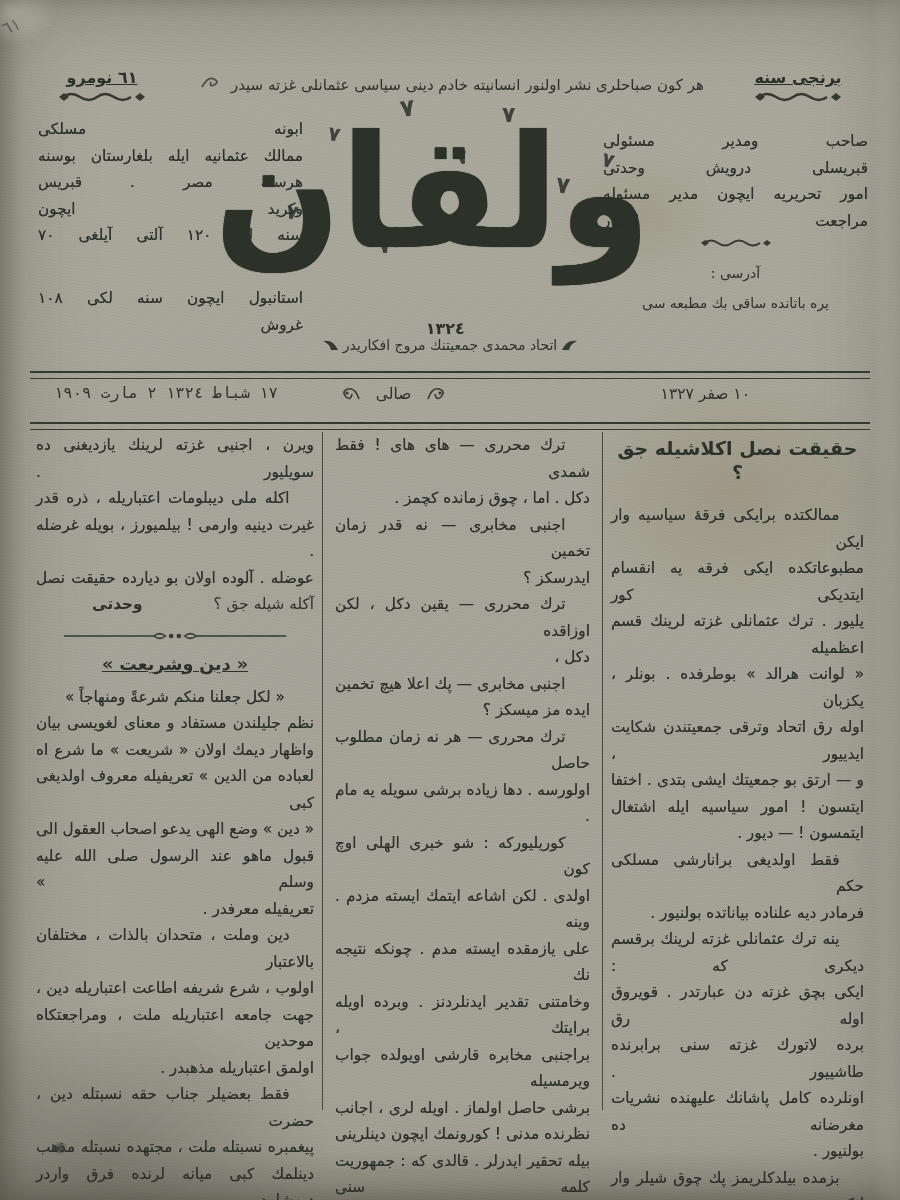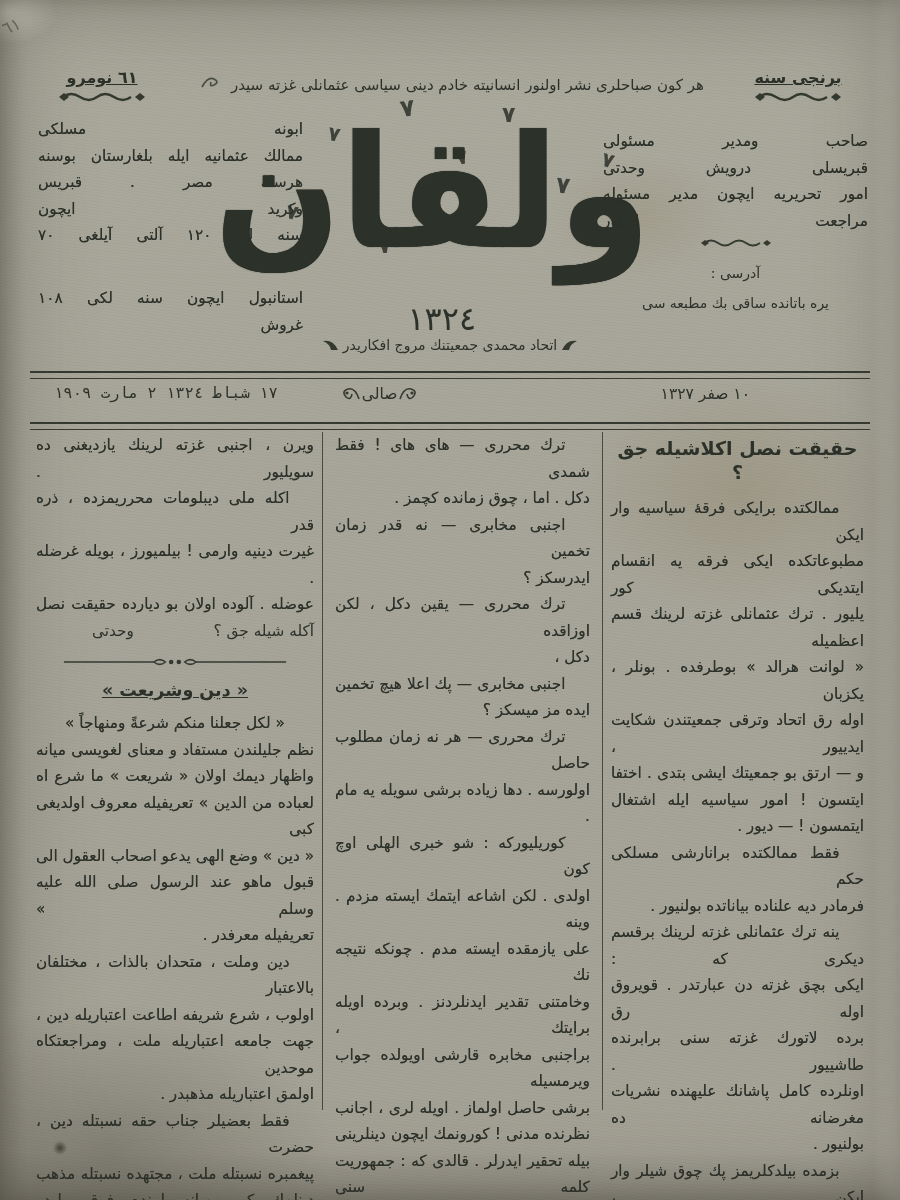--- a/index.html
+++ b/index.html
@@ -30,51 +30,51 @@
   .flour{opacity:.8;margin:0 4px;}
   
   .info{position:absolute;width:265px;font-size:14px;line-height:28px;text-align:center;}
   .info-left{top:116px;left:38px;}
   .info-right{top:128px;right:32px;line-height:30px;}
   .info .gap{height:10px;}
   .masthead{position:absolute;top:88px;left:250px;width:400px;height:252px;text-align:center;}
   .mast-title{font-size:148px;line-height:210px;font-weight:bold;display:block;
       transform:scaleY(1.06);text-shadow:0 0 1px #2c312a,1px 0 0 #2c312a;}
   .mast-year{position:absolute;bottom:2px;left:50%;transform:translateX(-62%);
-      font-size:32px;font-weight:normal;letter-spacing:2px;}
+      font-size:16px;font-weight:bold;letter-spacing:2px;}
   .m-orn{position:absolute;font-weight:bold;opacity:.85;}
   .motto{position:absolute;top:337px;left:200px;right:200px;text-align:center;font-size:14px;
       display:flex;align-items:center;justify-content:center;gap:4px;direction:rtl;}
   .rule{position:absolute;left:30px;right:30px;height:5px;
       border-top:2.5px solid #353a31;border-bottom:1.2px solid #353a31;}
   .rule-a{top:371px;} .rule-b{top:422px;}
   .date-bar{position:absolute;top:384px;left:50px;right:50px;display:flex;direction:rtl;
       align-items:center;font-size:15.5px;}
   .date-hijri{padding-left:0;margin-left:auto;padding-right:100px;}
-  .date-mid{display:flex;align-items:center;margin-left:60px;justify-content:flex-end;}
+  .date-mid{display:flex;align-items:center;gap:14px;margin-left:60px;justify-content:flex-end;}
   .date-greg{margin-left:4px;letter-spacing:.5px;font-family:Liberation Mono, monospace;}
   
   .cols{position:absolute;top:432px;left:34px;right:34px;bottom:90px;display:flex;}
   .col{box-sizing:border-box;}
   .col-l{width:288px;padding-left:2px;padding-right:8px;}
   .col-m{width:306px;border-left:1.3px solid #454a3f;border-right:1.3px solid #454a3f;
       padding:0 12px;}
   .col-r{width:288px;padding-left:8px;padding-right:2px;}
   .tl{direction:rtl;font-size:15.3px;line-height:26.5px;text-align:justify;
       text-align-last:justify;text-shadow:0 0 .6px rgba(44,49,42,.75);}
   .tl.s-i{text-indent:1.6em;}
   .tl.s-e{text-align-last:right;}
   .tl.s-c{text-align:center;text-align-last:center;}
   .col-head{direction:rtl;text-align:center;font-size:19px;font-weight:bold;
-      line-height:24px;margin:4px 0 11px;}
+      line-height:24px;margin:4px 0 18px;}
   .sec-head{direction:rtl;text-align:center;font-size:17.5px;font-weight:bold;
       line-height:24px;margin:7px 0 8px;text-decoration:underline;}
   .sig-row{display:flex;direction:rtl;justify-content:space-between;align-items:baseline;
       line-height:26.5px;font-size:15.3px;padding-left:56px;}
-  .sig{font-weight:normal;}
+  .sig{font-weight:bold;}
   .orn-div{height:18px;margin:9px 26px 4px;display:flex;align-items:center;justify-content:center;}
   svg.line-orn{display:block;}
 </style>
 </head>
 <body>
 
 <div class="page">
 
   <div class="hand">٦١</div>
 
@@ -176,41 +176,41 @@
     <span class="date-greg">١٧ شباط ١٣٢٤ ٢ مارت ١٩٠٩</span>
   </div>
 
   <div class="rule rule-b"></div>
 
   <div class="cols">
 
     <div class="col col-l">
       <div>
           <div class="tl">ويرن ، اجنبى غزته لرينك يازديغنى ده سويليور .</div>
-          <div class="tl s-i">اكله ملى ديبلومات محرريمزده ، ذره قدر</div>
+          <div class="tl s-i">اكله ملى ديبلومات اعتباريله ، ذره قدر</div>
           <div class="tl">غيرت دينيه وارمى ! بيلميورز ، بويله غرضله .</div>
           <div class="tl">عوضله . آلوده اولان بو ديارده حقيقت نصل</div>
         </div>
       <div class="sig-row">
         <span>آكله شيله جق ؟</span>
         <span class="sig">وحدتى</span>
       </div>
       <div class="orn-div">
         <svg class="line-orn" width="236" height="14" viewBox="0 0 236 14">
           <path d="M2 7 H96" stroke="#353a31" stroke-width="1.4"></path>
           <path d="M140 7 H234" stroke="#353a31" stroke-width="1.4"></path>
           <path d="M96 7 q6 -5 12 0 q-6 5 -12 0 z M128 7 q6 -5 12 0 q-6 5 -12 0 z" fill="none" stroke="#353a31" stroke-width="1.6"></path>
           <circle cx="114" cy="7" r="2.4" fill="#353a31"></circle>
             <circle cx="122" cy="7" r="2.4" fill="#353a31"></circle>
         </svg>
       </div>
       <div class="sec-head">« دين وشريعت »</div>
       <div>
           <div class="tl s-c">« لكل جعلنا منكم شرعةً ومنهاجاً »</div>
-          <div class="tl">نظم جليلندن مستفاد و معناى لغويسى ميانه</div>
+          <div class="tl">نظم جليلندن مستفاد و معناى لغويسى بيان</div>
           <div class="tl">واظهار ديمك اولان « شريعت » ما شرع اه</div>
           <div class="tl">لعباده من الدين » تعريفيله معروف اولديغى كبى</div>
           <div class="tl">« دين » وضع الهى يدعو اصحاب العقول الى</div>
           <div class="tl">قبول ماهو عند الرسول صلى الله عليه وسلم »</div>
           <div class="tl s-e">تعريفيله معرفدر .</div>
           <div class="tl s-i">دين وملت ، متحدان بالذات ، مختلفان بالاعتبار</div>
           <div class="tl">اولوب ، شرع شريفه اطاعت اعتباريله دين ،</div>
           <div class="tl">جهت جامعه اعتباريله ملت ، ومراجعتكاه موحدين</div>
           <div class="tl s-e">اولمق اعتباريله مذهبدر .</div>
           <div class="tl s-i">فقط بعضيلر جناب حقه نسبتله دين ، حضرت</div>
@@ -246,21 +246,21 @@
       <div class="col-head">حقيقت نصل اكلاشيله جق ؟</div>
       <div>
           <div class="tl s-i">ممالكتده برايكى فرقهٔ سياسيه وار ايكن</div>
           <div class="tl">مطبوعاتكده ايكى فرقه يه انقسام ايتديكى كور</div>
           <div class="tl">يليور . ترك عثمانلى غزته لرينك قسم اعظميله</div>
           <div class="tl">« لوانت هرالد » بوطرفده . بونلر ، يكزبان</div>
           <div class="tl">اوله رق اتحاد وترقى جمعيتندن شكايت ايدييور ،</div>
           <div class="tl">و — ارتق بو جمعيتك ايشى بتدى . اختفا</div>
           <div class="tl">ايتسون ! امور سياسيه ايله اشتغال</div>
           <div class="tl s-e">ايتمسون ! — ديور .</div>
-          <div class="tl s-i">فقط ممالكتده برانارشى مسلكى حكم</div>
+          <div class="tl s-i">فقط اولديغى برانارشى مسلكى حكم</div>
           <div class="tl s-e">فرمادر ديه علناده بياناتده بولنيور .</div>
           <div class="tl s-i">ينه ترك عثمانلى غزته لرينك برقسم ديكرى كه :</div>
           <div class="tl">ايكى بچق غزته دن عبارتدر . قويروق اوله رق</div>
           <div class="tl">برده لاتورك غزته سنى برابرنده طاشييور .</div>
           <div class="tl">اونلرده كامل پاشانك عليهنده نشريات مغرضانه ده</div>
           <div class="tl s-e">بولنيور .</div>
           <div class="tl s-i">بزمده بيلدكلريمز پك چوق شيلر وار ايكن ،</div>
         </div>
     </div>
 

